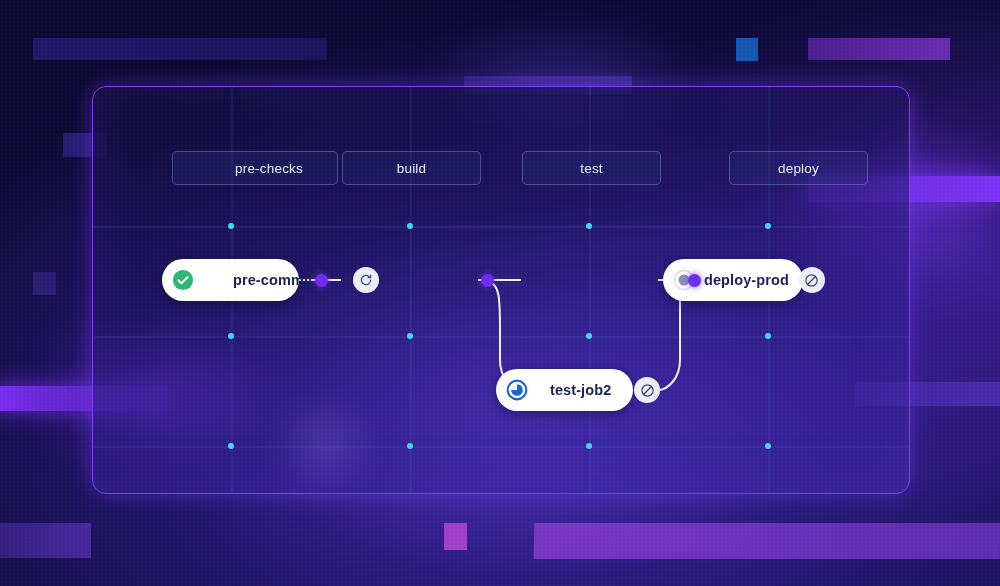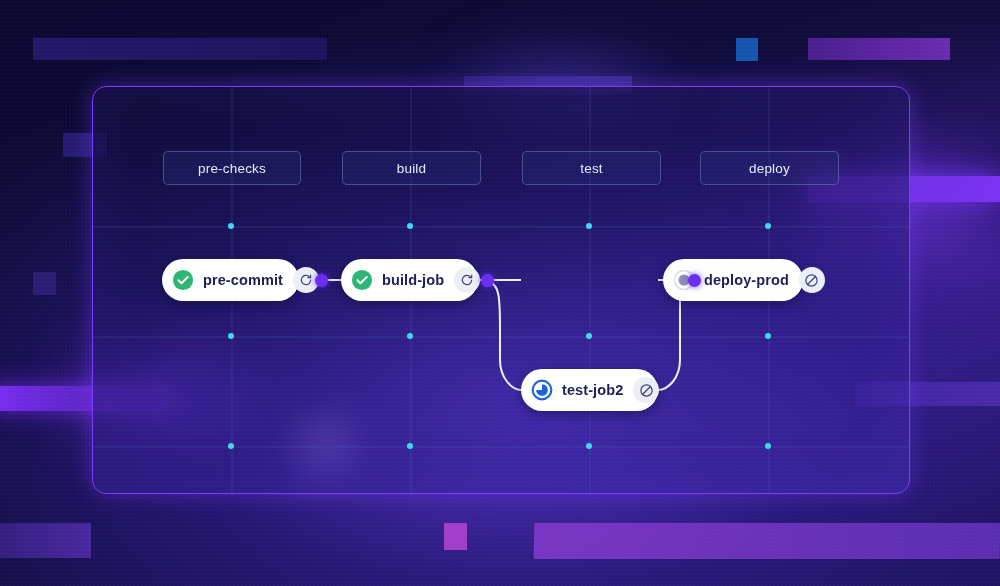--- a/index.html
+++ b/index.html
@@ -96,74 +96,61 @@
         <line x1="139" y1="0" x2="139" y2="406"></line>
         <line x1="318" y1="0" x2="318" y2="406"></line>
         <line x1="497" y1="0" x2="497" y2="406"></line>
         <line x1="676" y1="0" x2="676" y2="406"></line>
         <line x1="0" y1="140" x2="816" y2="140"></line>
         <line x1="0" y1="250" x2="816" y2="250"></line>
         <line x1="0" y1="360" x2="816" y2="360"></line>
       </g>
     </svg>
 
-    <div class="stage-head" style="left:70px;top:64px;width:136px;">
+    <div class="stage-head" style="left:79px;top:64px;width:136px;padding-left:28px;">
       <span>pre-checks</span>
     </div>
     <div class="stage-head" style="left:429px;top:64px;width:137px;">
       <span>test</span>
     </div>
     <div class="stage-head" style="left:249px;top:64px;width:137px;">
       <span>build</span>
     </div>
-    <div class="stage-head" style="left:607px;top:64px;width:137px;">
+    <div class="stage-head" style="left:636px;top:64px;width:137px;">
       <span>deploy</span>
     </div>
   </div>
 
   <svg id="links">
     <g stroke="#ffffff" stroke-width="2" fill="none" opacity=".92">
       <line x1="299" y1="280" x2="341" y2="280"></line>
       <line x1="478" y1="280" x2="521" y2="280"></line>
       <line x1="658" y1="280" x2="699" y2="280"></line>
       <path d="M487,282 C500,282 500,300 500,330 L500,360 C500,378 512,390 521,390"></path>
       <path d="M658,390 C668,390 680,378 680,360 L680,300 C680,286 686,282 694,281"></path>
     </g>
   </svg>
 
-  <div class="node" style="left:162px;top:259px;width:137px;">
+  <div class="node" style="left:162px;top:259px;width:137px;gap:30px;">
     <svg class="st" viewBox="0 0 24 24">
       <circle cx="12" cy="12" r="11" fill="#2bb673"></circle>
       <path d="M7 12.3l3.3 3.3L17.2 8.8" stroke="#ffffff" stroke-width="2.2" fill="none" stroke-linecap="round" stroke-linejoin="round"></path>
     </svg>
     <span class="label">pre-commit</span>
     <span class="act">
       <svg viewBox="0 0 24 24" width="14" height="14">
         <path d="M20 12a8 8 0 1 1-2.4-5.7" stroke="#3a3f7a" stroke-width="2" fill="none" stroke-linecap="round"></path>
         <path d="M20 3.5V8h-4.6" stroke="#3a3f7a" stroke-width="2" fill="none" stroke-linecap="round" stroke-linejoin="round"></path>
       </svg>
     </span>
   </div>
 
-  <div class="node" style="left:341px;top:259px;width:137px;">
-    <svg class="st" viewBox="0 0 24 24">
-      <circle cx="12" cy="12" r="11" fill="#2bb673"></circle>
-      <path d="M7 12.3l3.3 3.3L17.2 8.8" stroke="#ffffff" stroke-width="2.2" fill="none" stroke-linecap="round" stroke-linejoin="round"></path>
-    </svg>
-    <span class="label">build-job</span>
-    <span class="act">
-      <svg viewBox="0 0 24 24" width="14" height="14">
-        <path d="M20 12a8 8 0 1 1-2.4-5.7" stroke="#3a3f7a" stroke-width="2" fill="none" stroke-linecap="round"></path>
-        <path d="M20 3.5V8h-4.6" stroke="#3a3f7a" stroke-width="2" fill="none" stroke-linecap="round" stroke-linejoin="round"></path>
-      </svg>
-    </span>
-  </div>
 
 
-  <div class="node" style="left:521px;top:369px;width:137px;">
+  <div class="node" style="left:496px;top:369px;width:137px;gap:13px;">
     <svg class="st" viewBox="0 0 24 24">
       <circle cx="12" cy="12" r="10.2" fill="#ffffff" stroke="#1565d8" stroke-width="2.3"></circle>
       <path d="M12 5.6A6.4 6.4 0 0 1 12 18.4A6.4 6.4 0 0 1 5.6 12 L12 12 Z" fill="#1565d8"></path>
     </svg>
     <span class="label">test-job2</span>
     <span class="act">
       <svg viewBox="0 0 24 24" width="15" height="15">
         <circle cx="12" cy="12" r="9" stroke="#3a3f7a" stroke-width="1.9" fill="none"></circle>
         <line x1="5.6" y1="18.4" x2="18.4" y2="5.6" stroke="#3a3f7a" stroke-width="1.9" stroke-linecap="round"></line>
       </svg>

